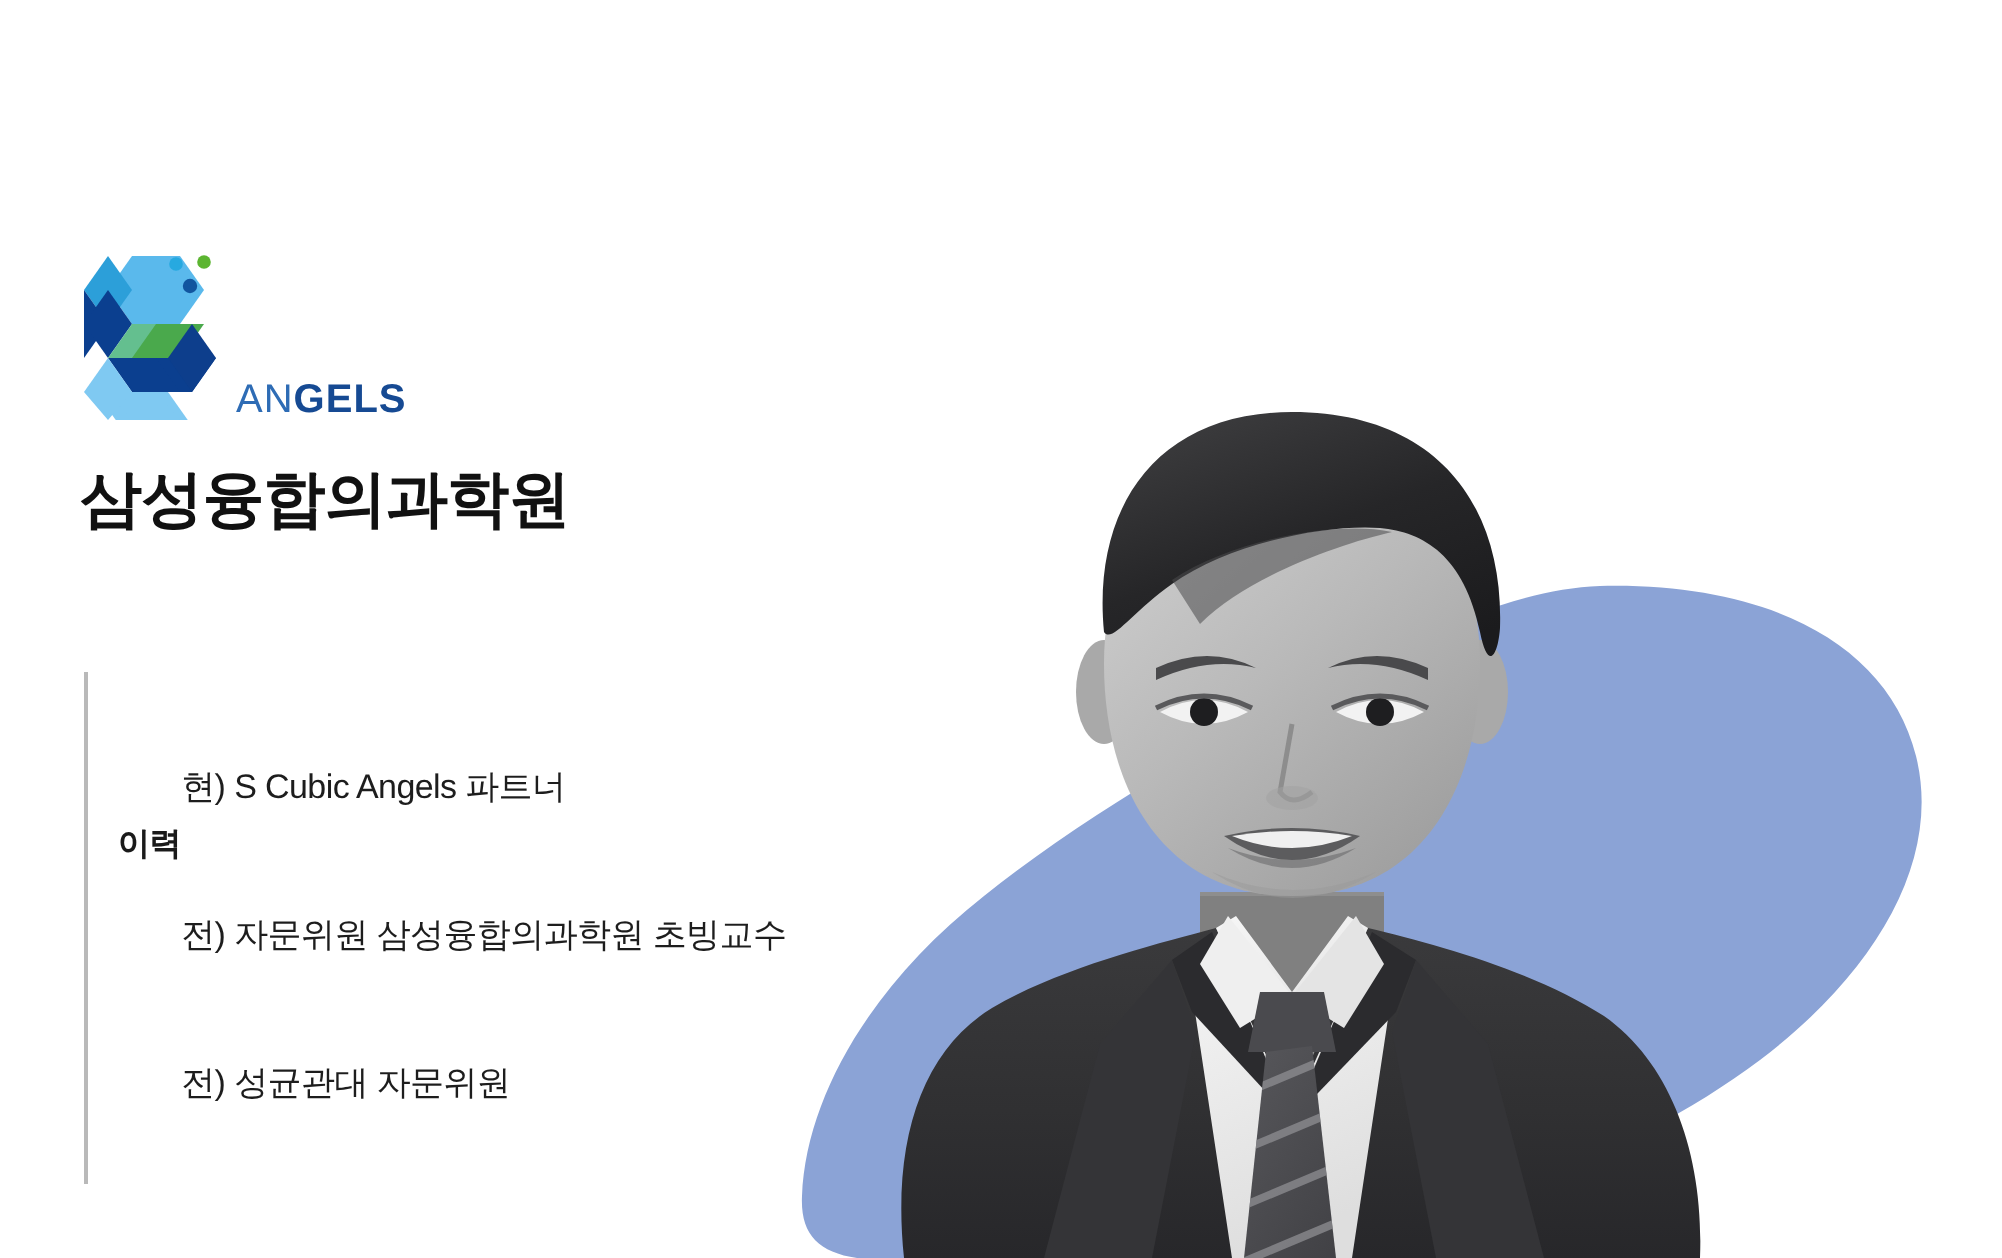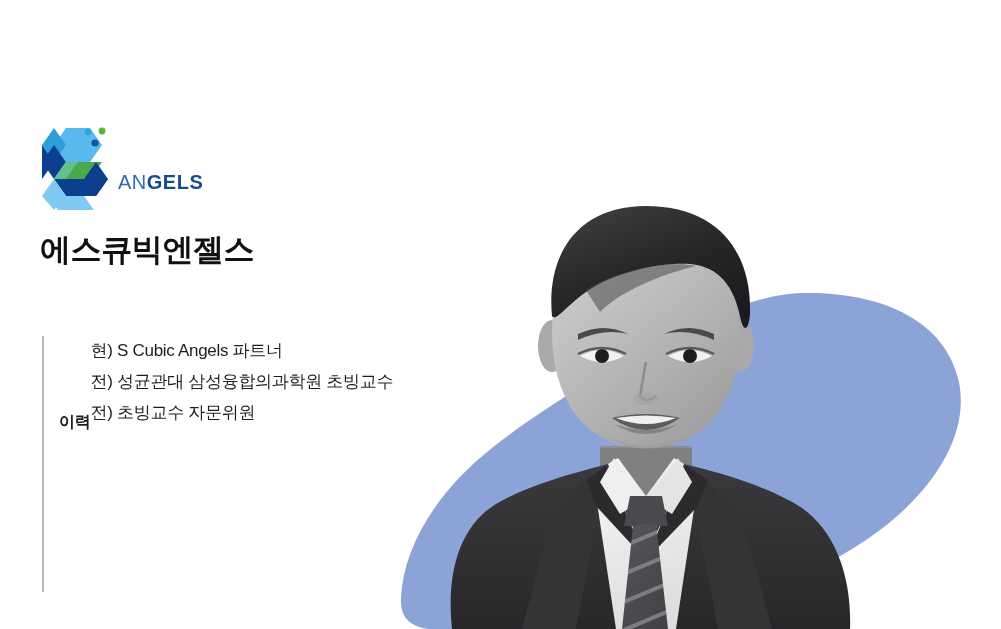--- a/index.html
+++ b/index.html
@@ -37,21 +37,20 @@
     z-index: 4;
     display: flex;
     align-items: flex-end;
   }
   #logo-mark { width: 70px; height: 84px; display: block; }
   #logo-wordmark {
     font-size: 20px;
     letter-spacing: 0.5px;
     line-height: 1;
     margin-left: 8px;
-    margin-bottom: 18px;
     white-space: nowrap;
   }
   #logo-wordmark .wm-light { color: #2e6cb5; font-weight: 400; }
   #logo-wordmark .wm-bold  { color: #164a93; font-weight: 700; }
 
   
   #title-block {
     position: absolute;
     left: 40px;
     top: 228px;
@@ -87,20 +86,21 @@
     letter-spacing: -0.2px;
   }
   #career-list { list-style: none; }
   #career-list li {
     font-size: 17px;
     font-weight: 400;
     color: #1d1d1d;
     line-height: 1.82;
     letter-spacing: -0.3px;
     white-space: nowrap;
+    margin-top: 43px;
   }
 
   
   #portrait-layer {
     position: absolute;
     left: 400px;
     top: 196px;
     width: 520px;
     height: 433px;
     z-index: 3;
@@ -264,25 +264,25 @@
       <circle cx="48" cy="6" r="3.4" fill="#27a9e0"></circle>
       <circle cx="62" cy="5" r="3.4" fill="#5cb531"></circle>
       <circle cx="55" cy="17" r="3.6" fill="#11559f"></circle>
     </svg>
     <div id="logo-wordmark">
       <span class="wm-light">AN</span><span class="wm-bold">GELS</span>
     </div>
   </div>
 
   <div id="title-block">
-    <div class="slide-title">에스큐빅엔젤스</div>
+    <div class="slide-title">삼성융합의과학원</div>
   </div>
 
   <div id="career-block">
     <div id="career-heading">이력</div>
     <ul id="career-list">
       <li>현) S Cubic Angels 파트너</li>
-      <li>전) 성균관대 삼성융합의과학원 초빙교수</li>
-      <li>전) 초빙교수 자문위원</li>
+      <li>전) 자문위원 삼성융합의과학원 초빙교수</li>
+      <li>전) 성균관대 자문위원</li>
     </ul>
   </div>
 
 </div>
 
 </body></html>

